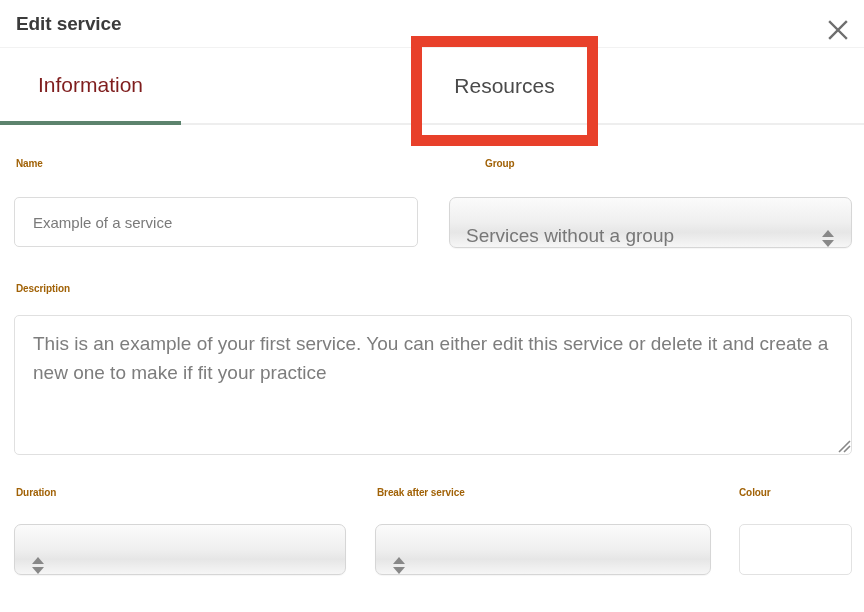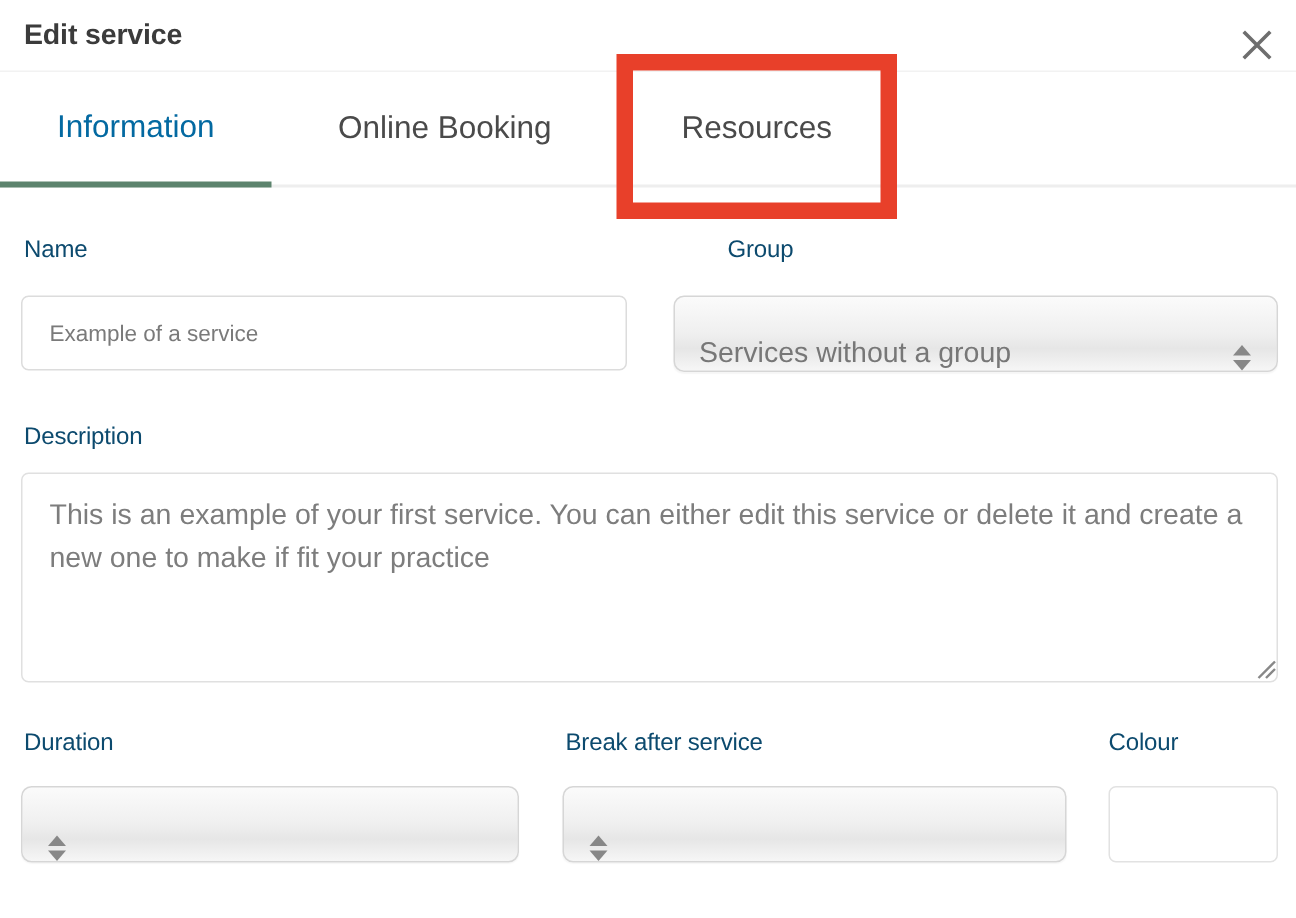--- a/index.html
+++ b/index.html
@@ -65,21 +65,21 @@
     align-items: center;
     justify-content: center;
     font-size: 21px;
     color: #4a4a4a;
     cursor: pointer;
     box-sizing: border-box;
   }
   .tab.tab-information {
     left: 0;
     width: 181px;
-    color: #0369a1;
+    color: #7f1d1d;
     border-bottom: 4px solid #5c836d;
     height: 77px;
   }
   .tab.tab-online-booking {
     left: 181px;
     width: 231px;
   }
   .tab.tab-resources {
     left: 412px;
     width: 185px;
@@ -100,23 +100,23 @@
 
   
   .form-area {
     position: absolute;
     left: 0;
     top: 125px;
     width: 864px;
   }
   .field-label {
     position: absolute;
-    font-size: 16px;
-    font-weight: normal;
-    color: #0c4a6e;
+    font-size: 10px;
+    font-weight: bold;
+    color: #a16207;
     letter-spacing: -0.1px;
   }
 
   .text-input {
     position: absolute;
     box-sizing: border-box;
     border: 1px solid #dcdcdc;
     border-radius: 5px;
     background: #ffffff;
     font-family: "Liberation Sans", sans-serif;
@@ -208,23 +208,20 @@
         <path d="M3 3 L19 19 M19 3 L3 19" stroke="#6e6e6e" stroke-width="2.4" stroke-linecap="square" fill="none"></path>
       </svg>
     </span>
   </div>
 </div>
 
 <div class="tab-bar">
   <div class="tab tab-information">
     <span>Information</span>
   </div>
-  <div class="tab tab-online-booking">
-    <span>Online Booking</span>
-  </div>
   <div class="tab tab-resources">
     <span>Resources</span>
   </div>
 </div>
 
 <div class="annotation-box"></div>
 
 <div class="form-area">
 
   <div class="field-label" style="left:16px; top:33px;">Name</div>

